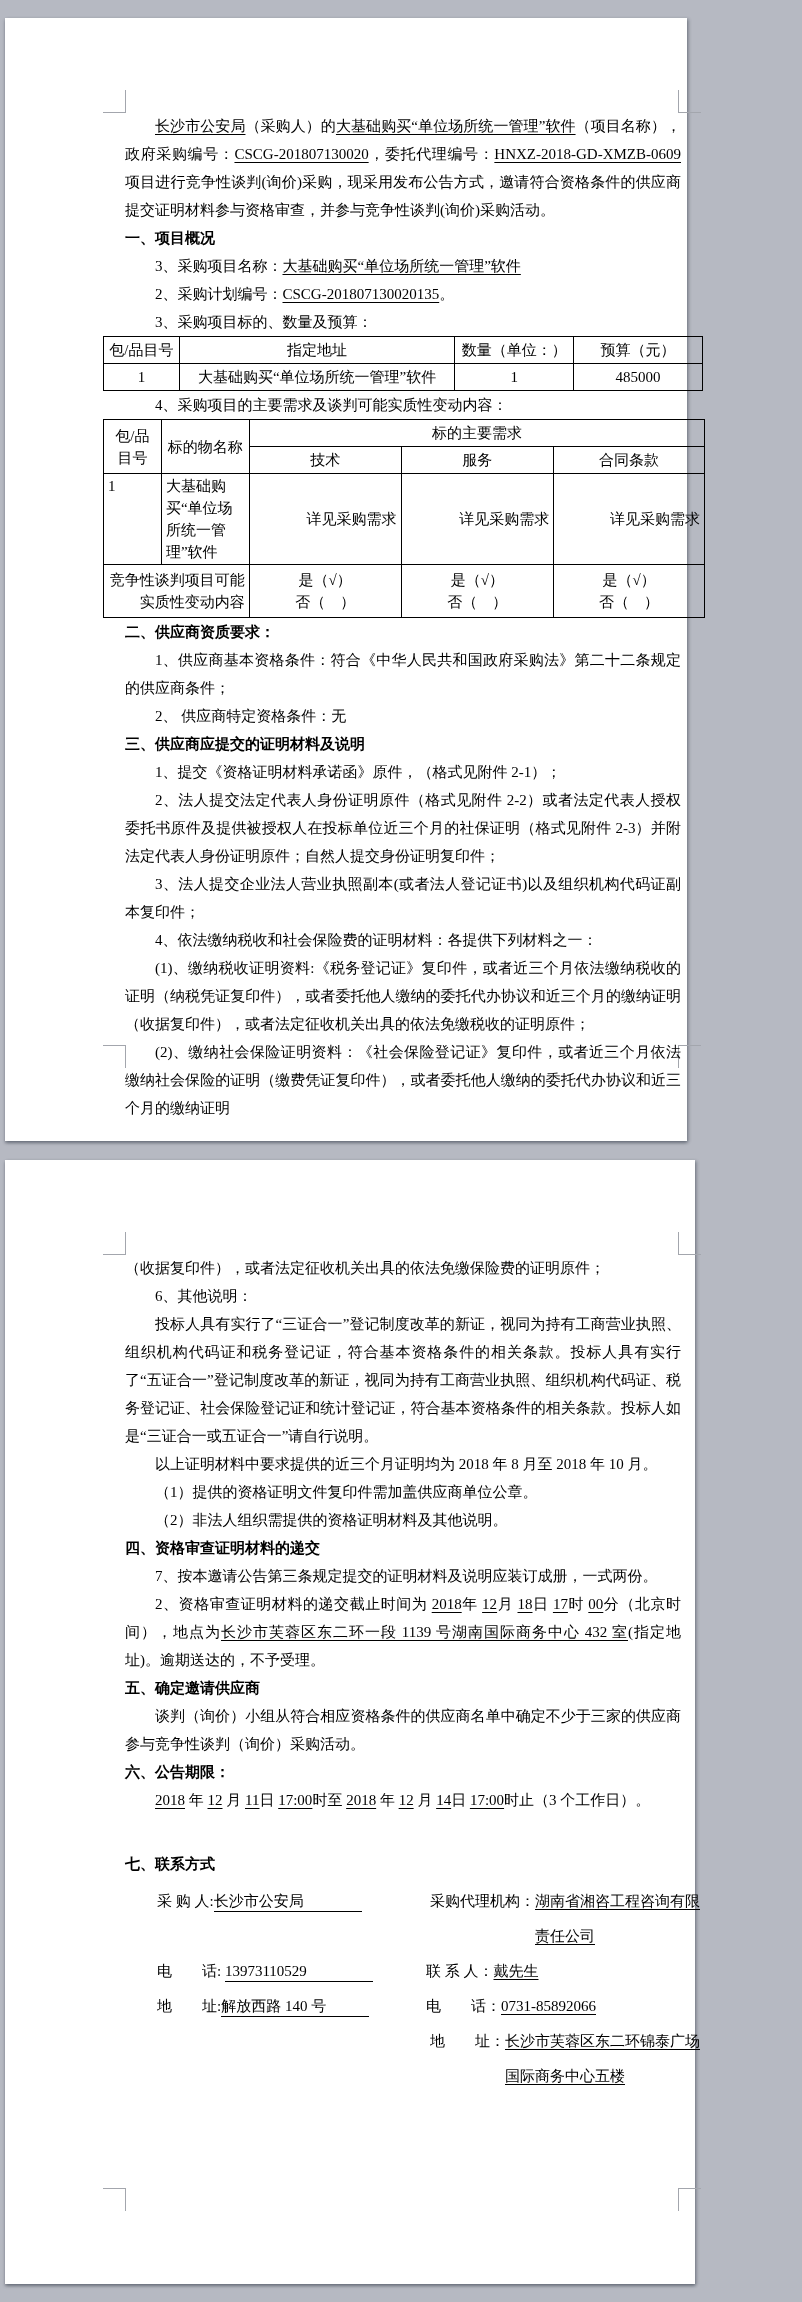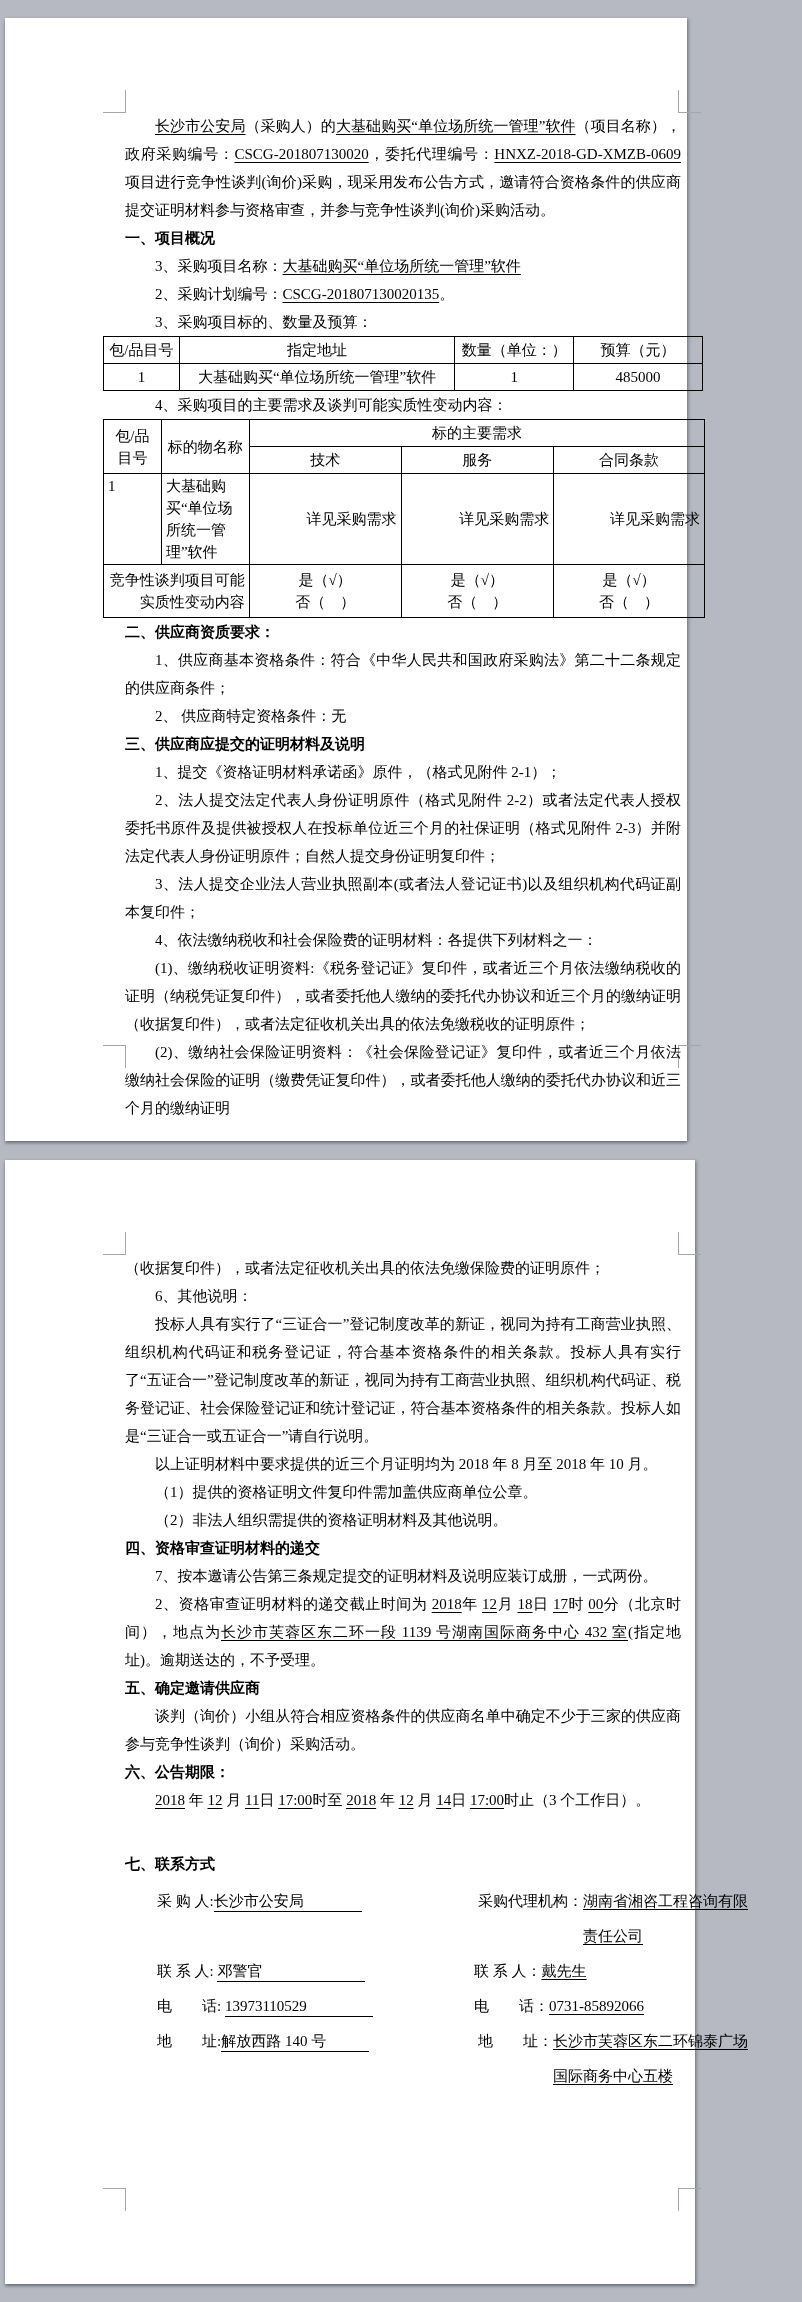--- a/index.html
+++ b/index.html
@@ -42,21 +42,21 @@
   #t1{width:600px;}
   #t1 td{text-align:center;height:24px;}
   #t2{width:602px;}
   #t2 .hc{text-align:center;height:24px;}
   #t2 .idcell{vertical-align:top;text-align:left;height:86px;}
   #t2 .namecell{vertical-align:top;text-align:left;}
   #t2 .reqcell{text-align:right;}
   #t2 .vlabel{text-align:right;height:50px;}
   #t2 .vcell{text-align:center;height:50px;}
   
-  .contacts{display:flex;margin-top:6px;text-align:left;gap:48px;}
+  .contacts{display:flex;margin-top:6px;text-align:left;}
   .c-left{width:269px;margin-left:32px;flex:none;}
   .c-right{width:278px;flex:none;}
   .crow{min-height:35px;line-height:35px;white-space:normal;}
   .crow.tall{min-height:70px;}
   .c-right .crow.ctr{text-align:center;}
   .fld{display:inline-block;min-width:148px;border-bottom:1px solid #000;line-height:19px;text-align:left;}
   .fldshort{text-decoration:underline;text-underline-offset:3px;}
   .h7{margin-top:36px;}
 </style>
 </head>
@@ -181,21 +181,20 @@
     <p class="ind">谈判（询价）小组从符合相应资格条件的供应商名单中确定不少于三家的供应商参与竞争性谈判（询价）采购活动。</p>
 
     <p class="hd">六、公告期限：</p>
     <p class="ind"><span class="u">2018</span><span> 年 </span><span class="u">12</span><span> 月 </span><span class="u">11</span><span>日 </span><span class="u">17:00</span><span>时至 </span><span class="u">2018</span><span> 年 </span><span class="u">12</span><span> 月 </span><span class="u">14</span><span>日 </span><span class="u">17:00</span><span>时止（3 个工作日）。</span></p>
 
     <p class="hd h7">七、联系方式</p>
 
     <div class="contacts">
       <div class="c-left">
         <div class="crow tall"><span>采 购 人:</span><span class="fld">长沙市公安局</span></div>
-        <div class="crow"><span>联 系 人:</span> <span class="fld">邓警官</span></div>
         <div class="crow"><span>电　　话:</span> <span class="fld">13973110529</span></div>
         <div class="crow"><span>地　　址:</span><span class="fld">解放西路 140 号</span></div>
       </div>
       <div class="c-right">
         <div class="crow tall ctr"><span>采购代理机构：</span><span class="fldshort">湖南省湘咨工程咨询有限责任公司</span></div>
         <div class="crow"><span>联 系 人：</span><span class="fldshort">戴先生</span></div>
         <div class="crow"><span>电　　话：</span><span class="fldshort">0731-85892066</span></div>
         <div class="crow ctr"><span>地　　址：</span><span class="fldshort">长沙市芙蓉区东二环锦泰广场国际商务中心五楼</span></div>
       </div>
     </div>

